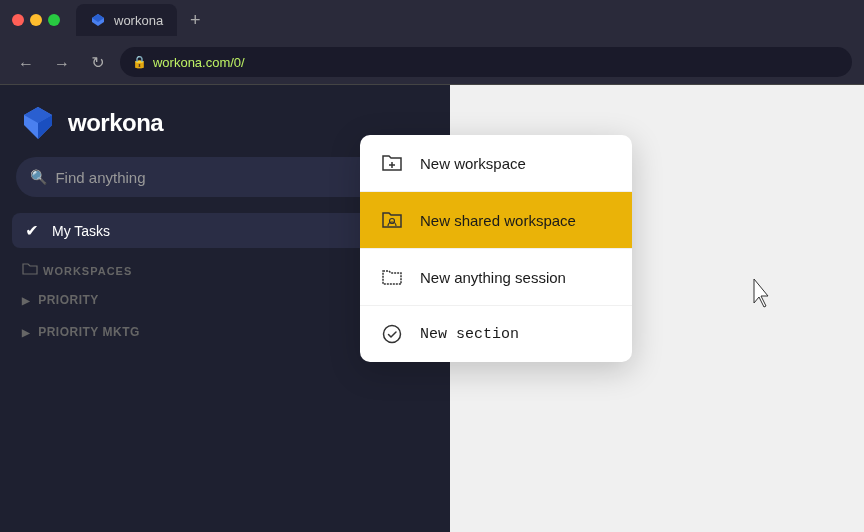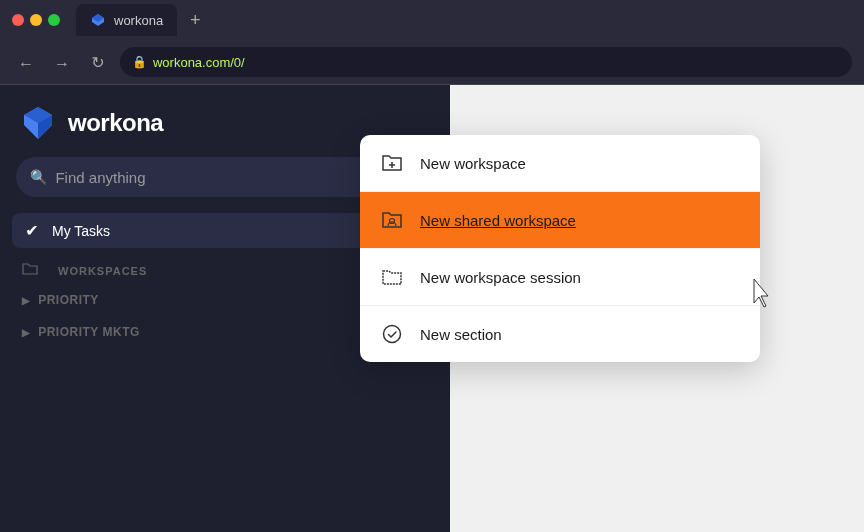--- a/index.html
+++ b/index.html
@@ -228,21 +228,21 @@
     }
 
     .section-label {
       font-size: 11px;
       font-weight: 600;
       color: #666;
       letter-spacing: 1px;
       padding: 12px 10px 4px;
       display: flex;
       align-items: center;
-      gap: 20px;
+      gap: 5px;
     }
 
     .section-label-icon {
       font-size: 14px;
       color: #666;
     }
 
     .collapsible-item {
       display: flex;
       align-items: center;
@@ -265,46 +265,46 @@
       flex: 1;
       background: #f0f0f0;
       position: relative;
     }
 
     
     .dropdown-menu {
       position: absolute;
       top: 50px;
       left: -90px;
-      width: 400px;
+      width: 272px;
       background: #ffffff;
       border-radius: 10px;
       box-shadow: 0 8px 32px rgba(0,0,0,0.2);
       z-index: 100;
       overflow: hidden;
     }
 
     .menu-item {
       display: flex;
       align-items: center;
       gap: 16px;
       padding: 16px 20px;
       cursor: pointer;
       font-size: 15px;
       color: #1a1a2a;
       border-bottom: 1px solid #f0f0f0;
     }
 
     .menu-item:last-child {
       border-bottom: none;
+      font-family: Liberation Mono, monospace;
     }
 
     .menu-item:hover, .menu-item.highlighted {
-      background: #f97316;
-      text-decoration: underline;
+      background: #eab308;
     }
 
     .menu-item-icon {
       width: 24px;
       height: 24px;
       display: flex;
       align-items: center;
       justify-content: center;
       font-size: 16px;
       color: #333;
@@ -438,21 +438,21 @@
         </div>
         <span class="menu-item-label">New shared workspace</span>
       </div>
 
       <div class="menu-item">
         <div class="menu-item-icon">
           <svg width="20" height="18" viewBox="0 0 20 18" fill="none">
             <path d="M1 3h6l2 2h10v11H1V3z" stroke="#333" stroke-width="1.5" fill="none" stroke-dasharray="2 1"></path>
           </svg>
         </div>
-        <span class="menu-item-label">New workspace session</span>
+        <span class="menu-item-label">New anything session</span>
       </div>
 
       <div class="menu-item">
         <div class="menu-item-icon">
           <svg width="20" height="20" viewBox="0 0 20 20" fill="none">
             <circle cx="10" cy="10" r="8.5" stroke="#333" stroke-width="1.5"></circle>
             <path d="M6.5 10.5l2.5 2.5 5-5" stroke="#333" stroke-width="1.5" stroke-linecap="round" stroke-linejoin="round"></path>
           </svg>
         </div>
         <span class="menu-item-label">New section</span>

